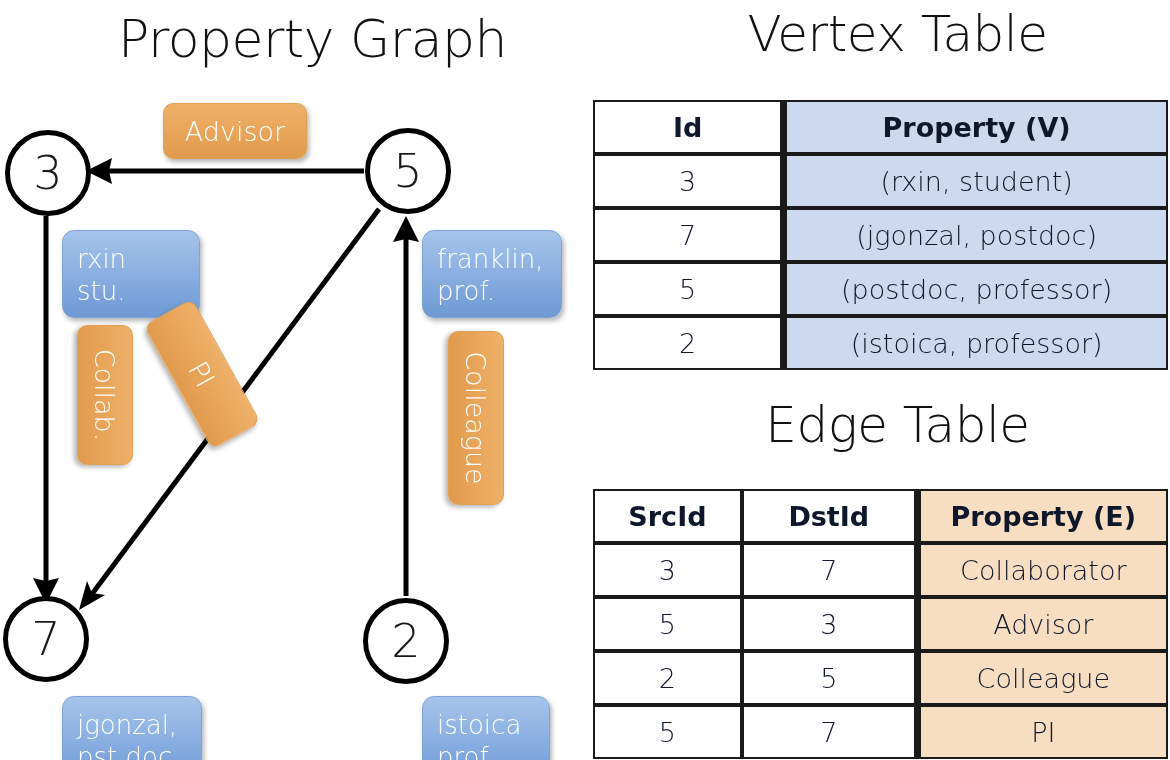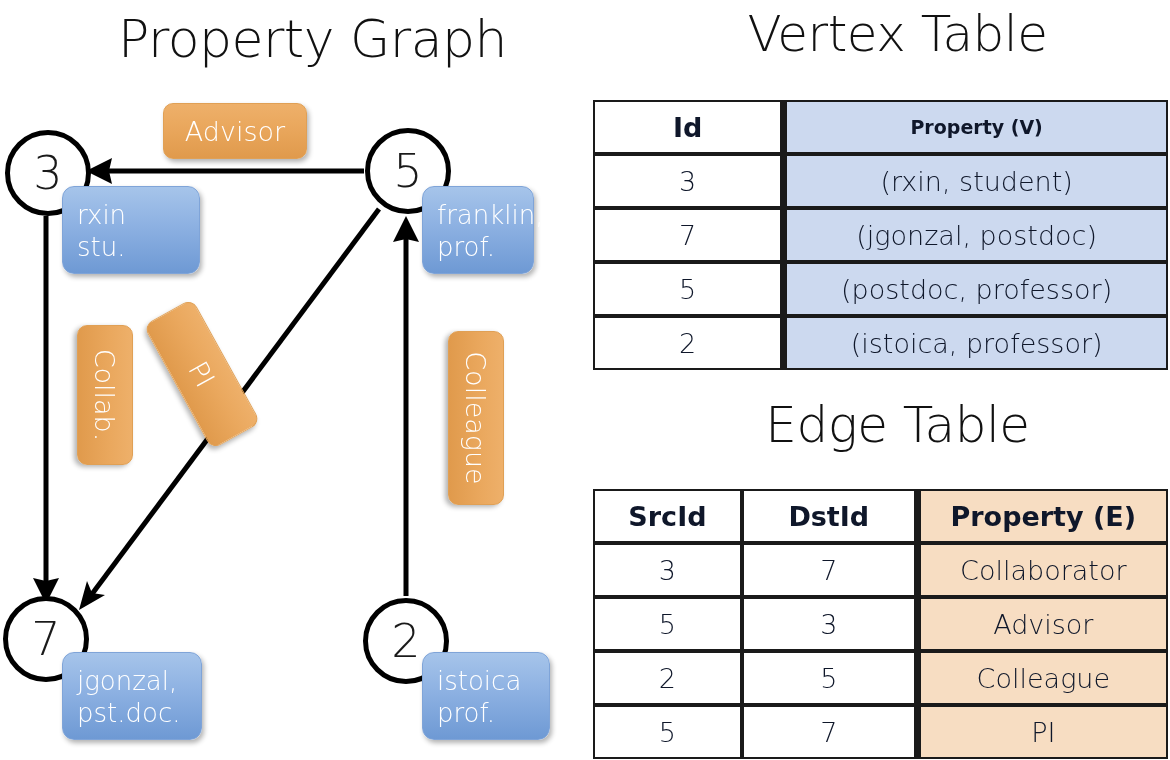--- a/index.html
+++ b/index.html
@@ -86,23 +86,24 @@
     border: 1px solid #7fa4d8;
     box-shadow: 2px 3px 5px rgba(0,0,0,0.30);
     color: #ffffff;
     font-family: "DejaVu Sans", sans-serif;
     font-weight: 300;
     font-size: 26px;
     line-height: 32px;
     padding: 12px 0 0 14px;
     box-sizing: border-box;
     white-space: pre-line;
+    margin-top: 44px;
   }
   #prop-rxin     { left: 62px;  top: 186px; width: 138px; height: 88px; }
-  #prop-franklin { left: 422px; top: 186px; width: 112px; height: 88px; }
+  #prop-franklin { left: 422px; top: 186px; width: 140px; height: 88px; }
   #prop-jgonzal  { left: 62px;  top: 652px; width: 140px; height: 88px; }
   #prop-istoica  { left: 422px; top: 652px; width: 128px; height: 88px; }
 
   
   .label-box {
     position: absolute;
     border-radius: 10px;
     background: linear-gradient(to bottom, #eeb06a 0%, #eaa85e 40%, #e09a4c 100%);
     border: 1px solid #e0a055;
     box-shadow: 2px 3px 5px rgba(0,0,0,0.30);
@@ -153,21 +154,21 @@
     font-family: "DejaVu Sans", sans-serif;
   }
 
   #vertex-table {
     left: 593px; top: 100px;
     width: 575px;
   }
   #vertex-table th, #vertex-table td { height: 50px; font-size: 27px; }
   #vertex-table .col-id   { width: 188px; background: #ffffff; }
   #vertex-table .col-prop { width: 383px; background: #ccd9ef; border-left-width: 5px; }
-  #vertex-table th.col-prop { font-size: 19px; margin-top: 40px; }
+  #vertex-table th.col-prop { font-size: 27px; margin-top: 40px; }
 
   #edge-table {
     left: 593px; top: 489px;
     width: 575px;
   }
   #edge-table th, #edge-table td { height: 50px; font-size: 27px; }
   #edge-table .col-src { width: 148px; background: #ffffff; }
   #edge-table .col-dst { width: 174px; background: #ffffff; }
   #edge-table .col-prop-e { width: 249px; background: #f7ddc2; border-left-width: 5px; }
 

